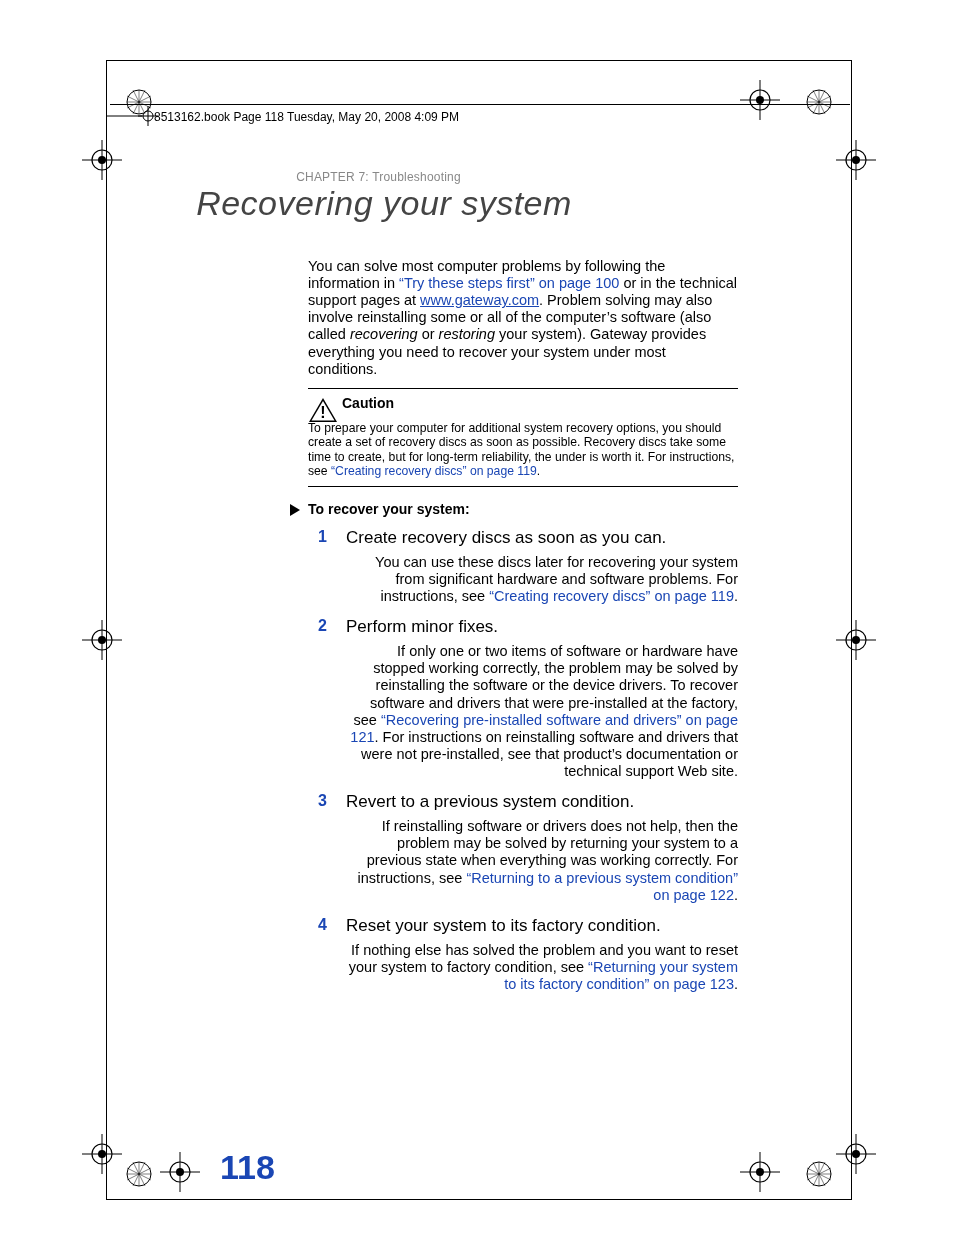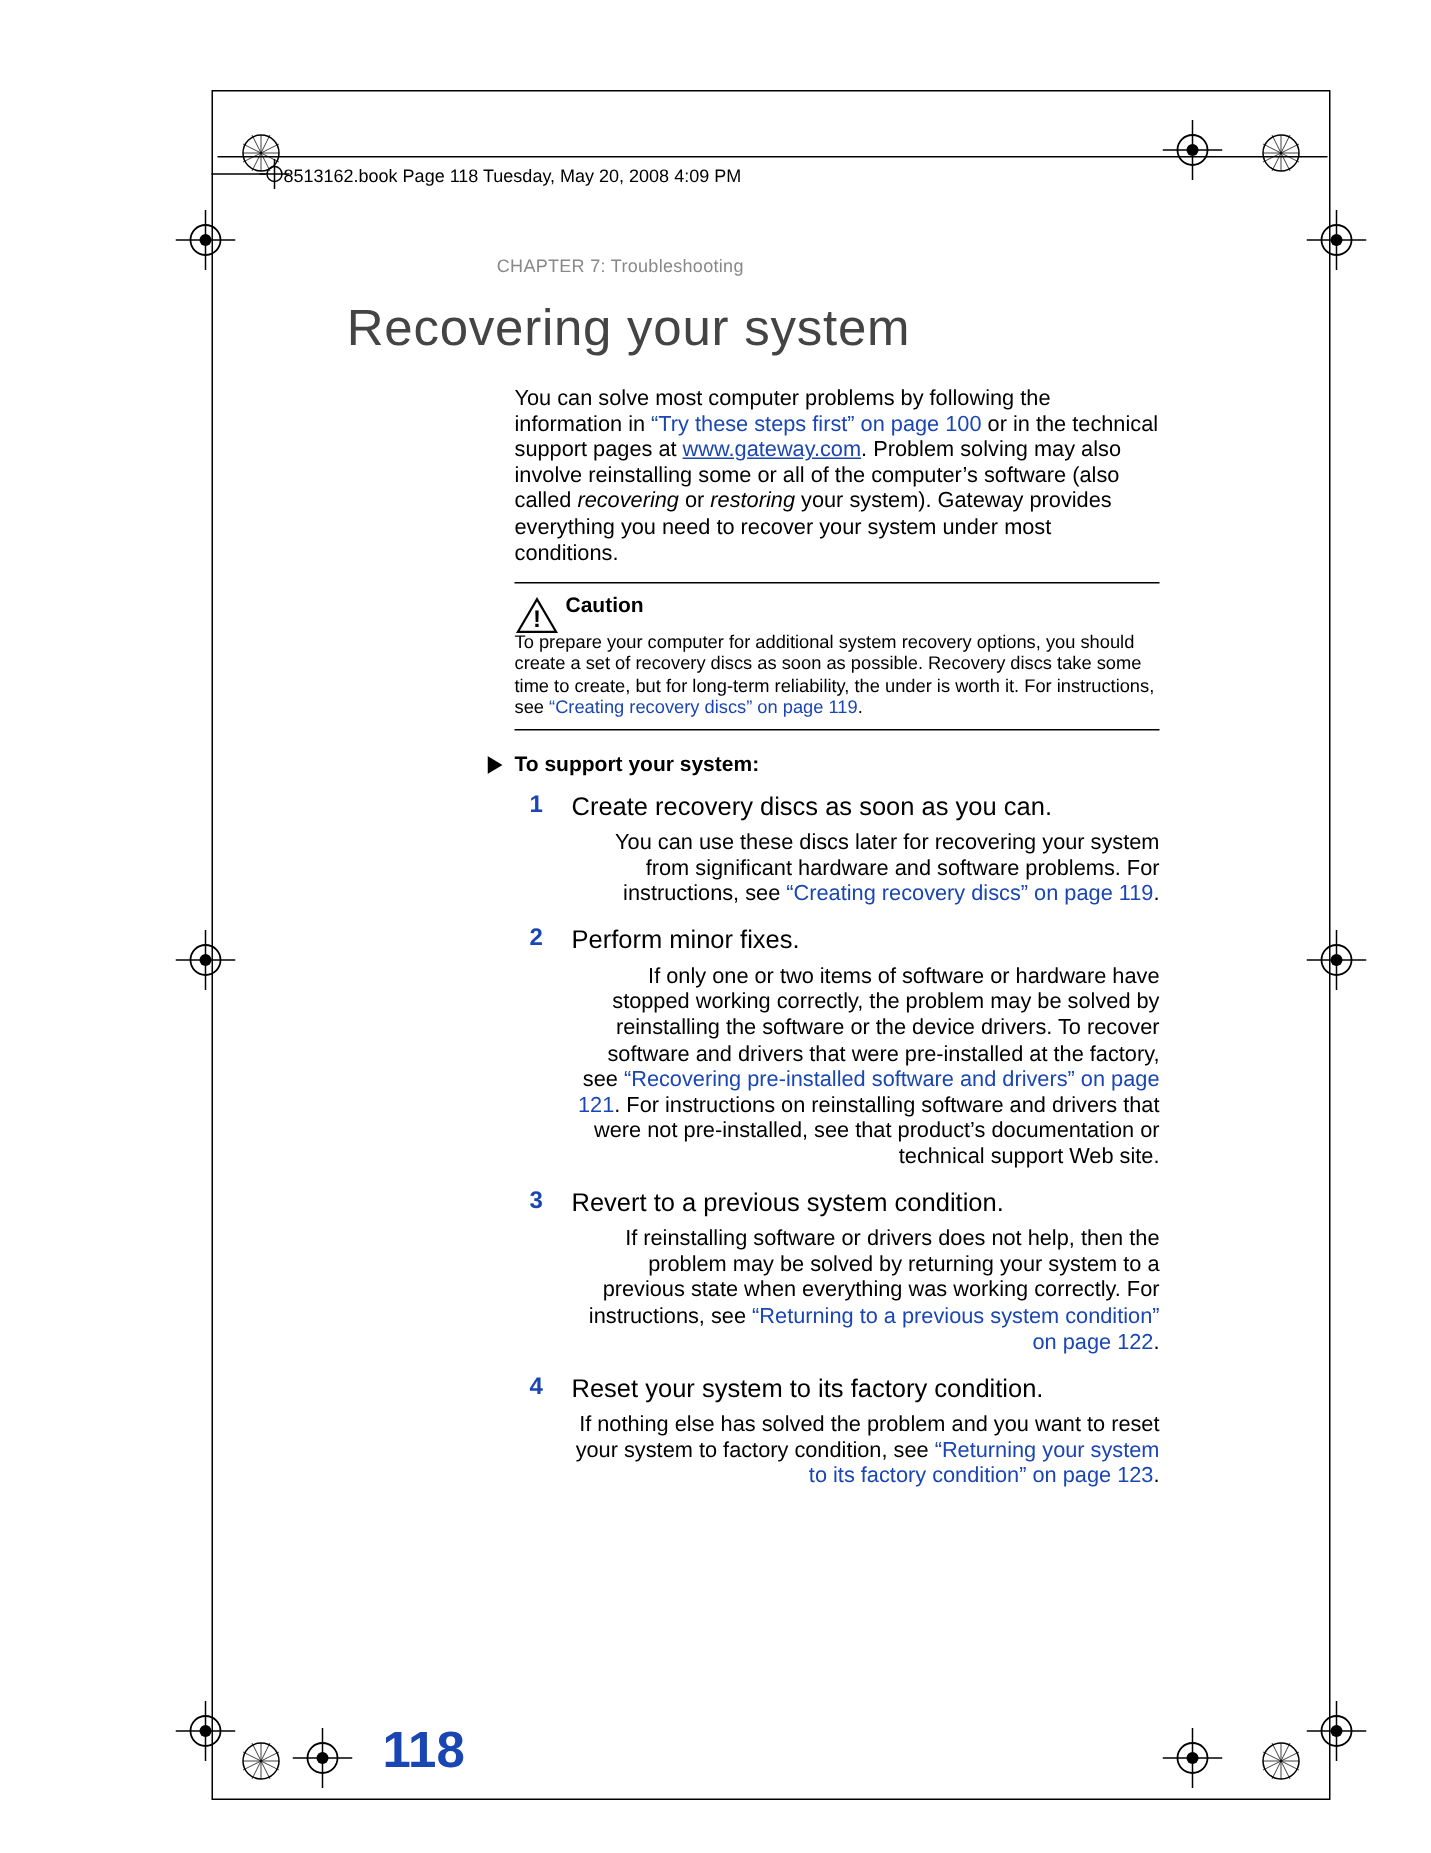--- a/index.html
+++ b/index.html
@@ -8,21 +8,20 @@
     background: #fff;
     font-family: "Segoe UI", "Trebuchet MS", Arial, sans-serif;
     color: #000;
     width: 954px;
   }
   .page {
     position: relative;
     width: 768px;
     height: 1235px;
     box-sizing: border-box;
-    margin-left: 35px;
   }
   
   .crop {
     position: absolute;
     left: 106px;
     top: 60px;
     width: 746px;
     height: 1140px;
     border: 1px solid #000;
     box-sizing: border-box;
@@ -49,26 +48,27 @@
     top: 170px;
     text-align: center;
     font-size: 12px;
     color: #888;
     letter-spacing: 0.2px;
   }
   .section-title {
     position: absolute;
     left: 0;
     right: 0;
-    top: 200px;
+    top: 184px;
     text-align: center;
     font-size: 34px;
     font-weight: 300;
     color: #444;
     letter-spacing: 0.5px;
+    font-style: italic;
   }
   .body-col {
     position: absolute;
     left: 308px;
     top: 258px;
     width: 430px;
     font-size: 14.5px;
     line-height: 1.18;
     color: #000;
   }
@@ -300,21 +300,21 @@
       </span><span class="caution-label">Caution</span><br>
       <span>To prepare your computer for additional system recovery options, you should create a set of recovery discs as soon as possible. Recovery discs take some time to create, but for long-term reliability, the under is worth it. For instructions, see </span><span class="link">“Creating recovery discs” on page 119</span><span>.</span>
     </div>
 
     <div class="procedure-heading">
       <span class="proc-arrow">
         <svg width="10" height="12" viewBox="0 0 10 12">
             <polygon points="0,0 10,6 0,12" fill="#000"></polygon>
           </svg>
       </span>
-      <span>To support your system:</span>
+      <span>To recover your system:</span>
     </div>
 
     <div class="step">
       <div class="step-num">1</div>
       <p class="step-title">Create recovery discs as soon as you can.</p>
       <p class="step-body">
         <span>You can use these discs later for recovering your system from significant hardware and software problems. For instructions, see </span><span class="link">“Creating recovery discs” on page 119</span><span>.</span>
       </p>
     </div>
 

